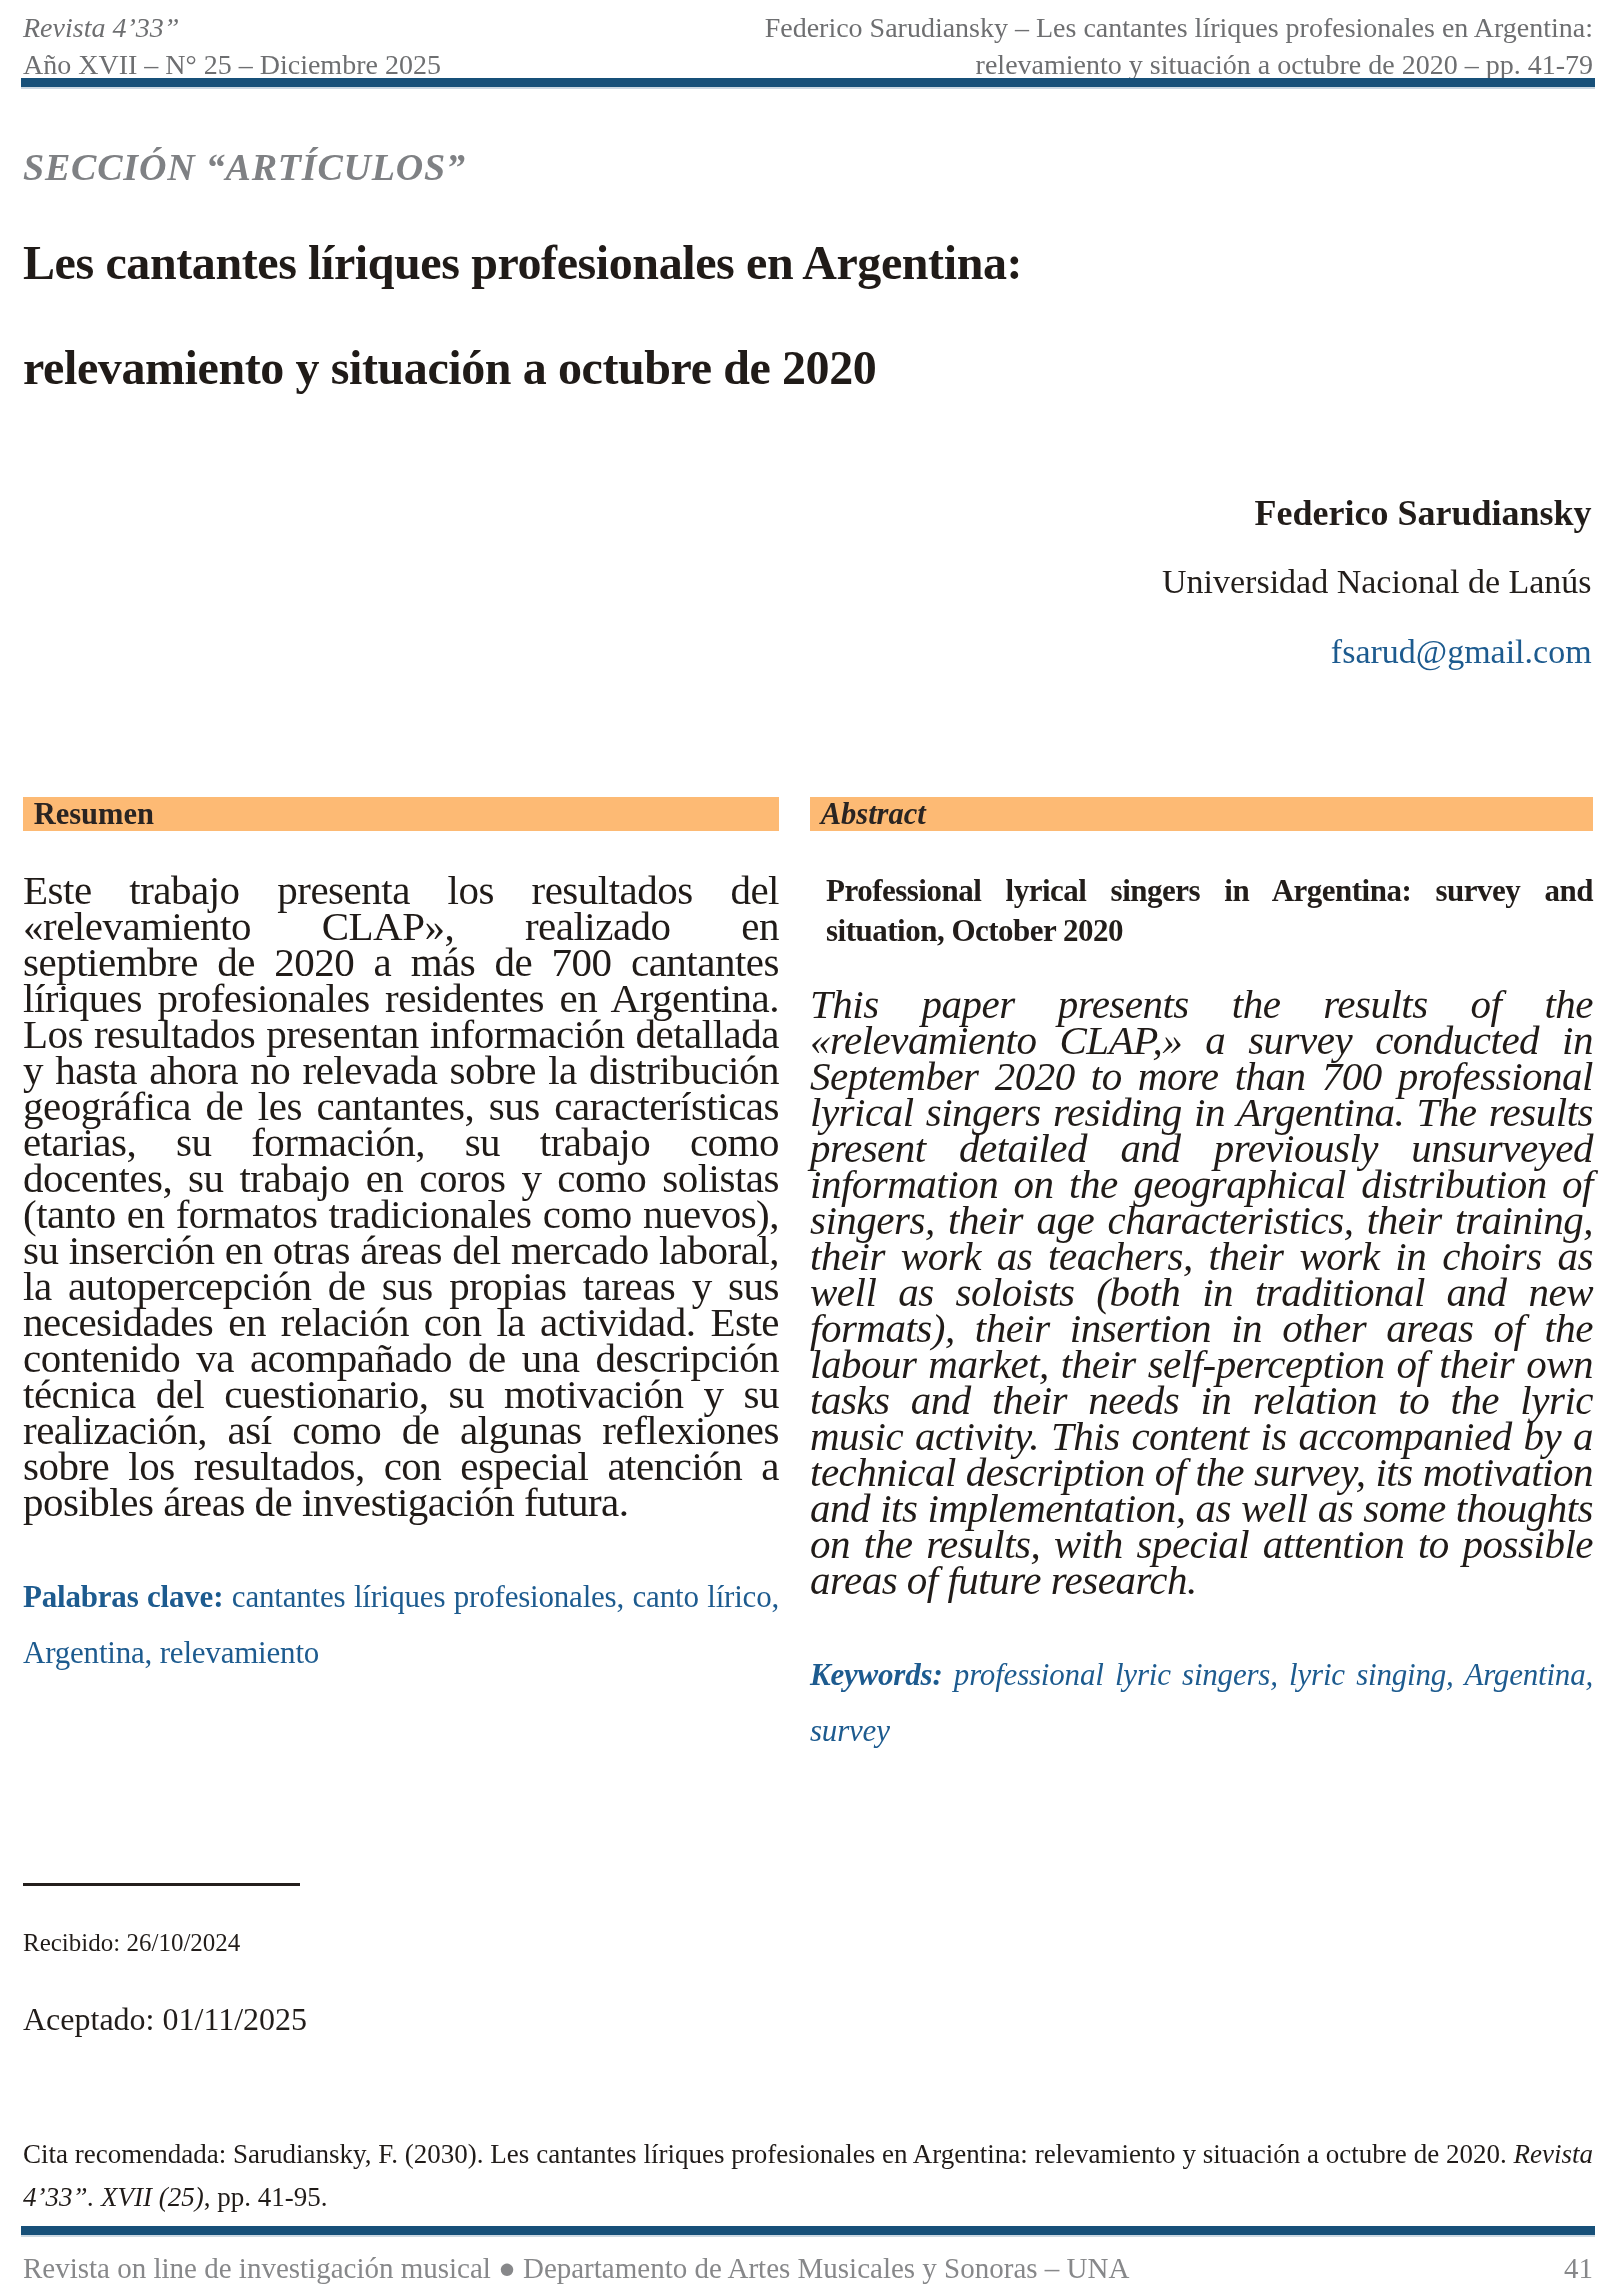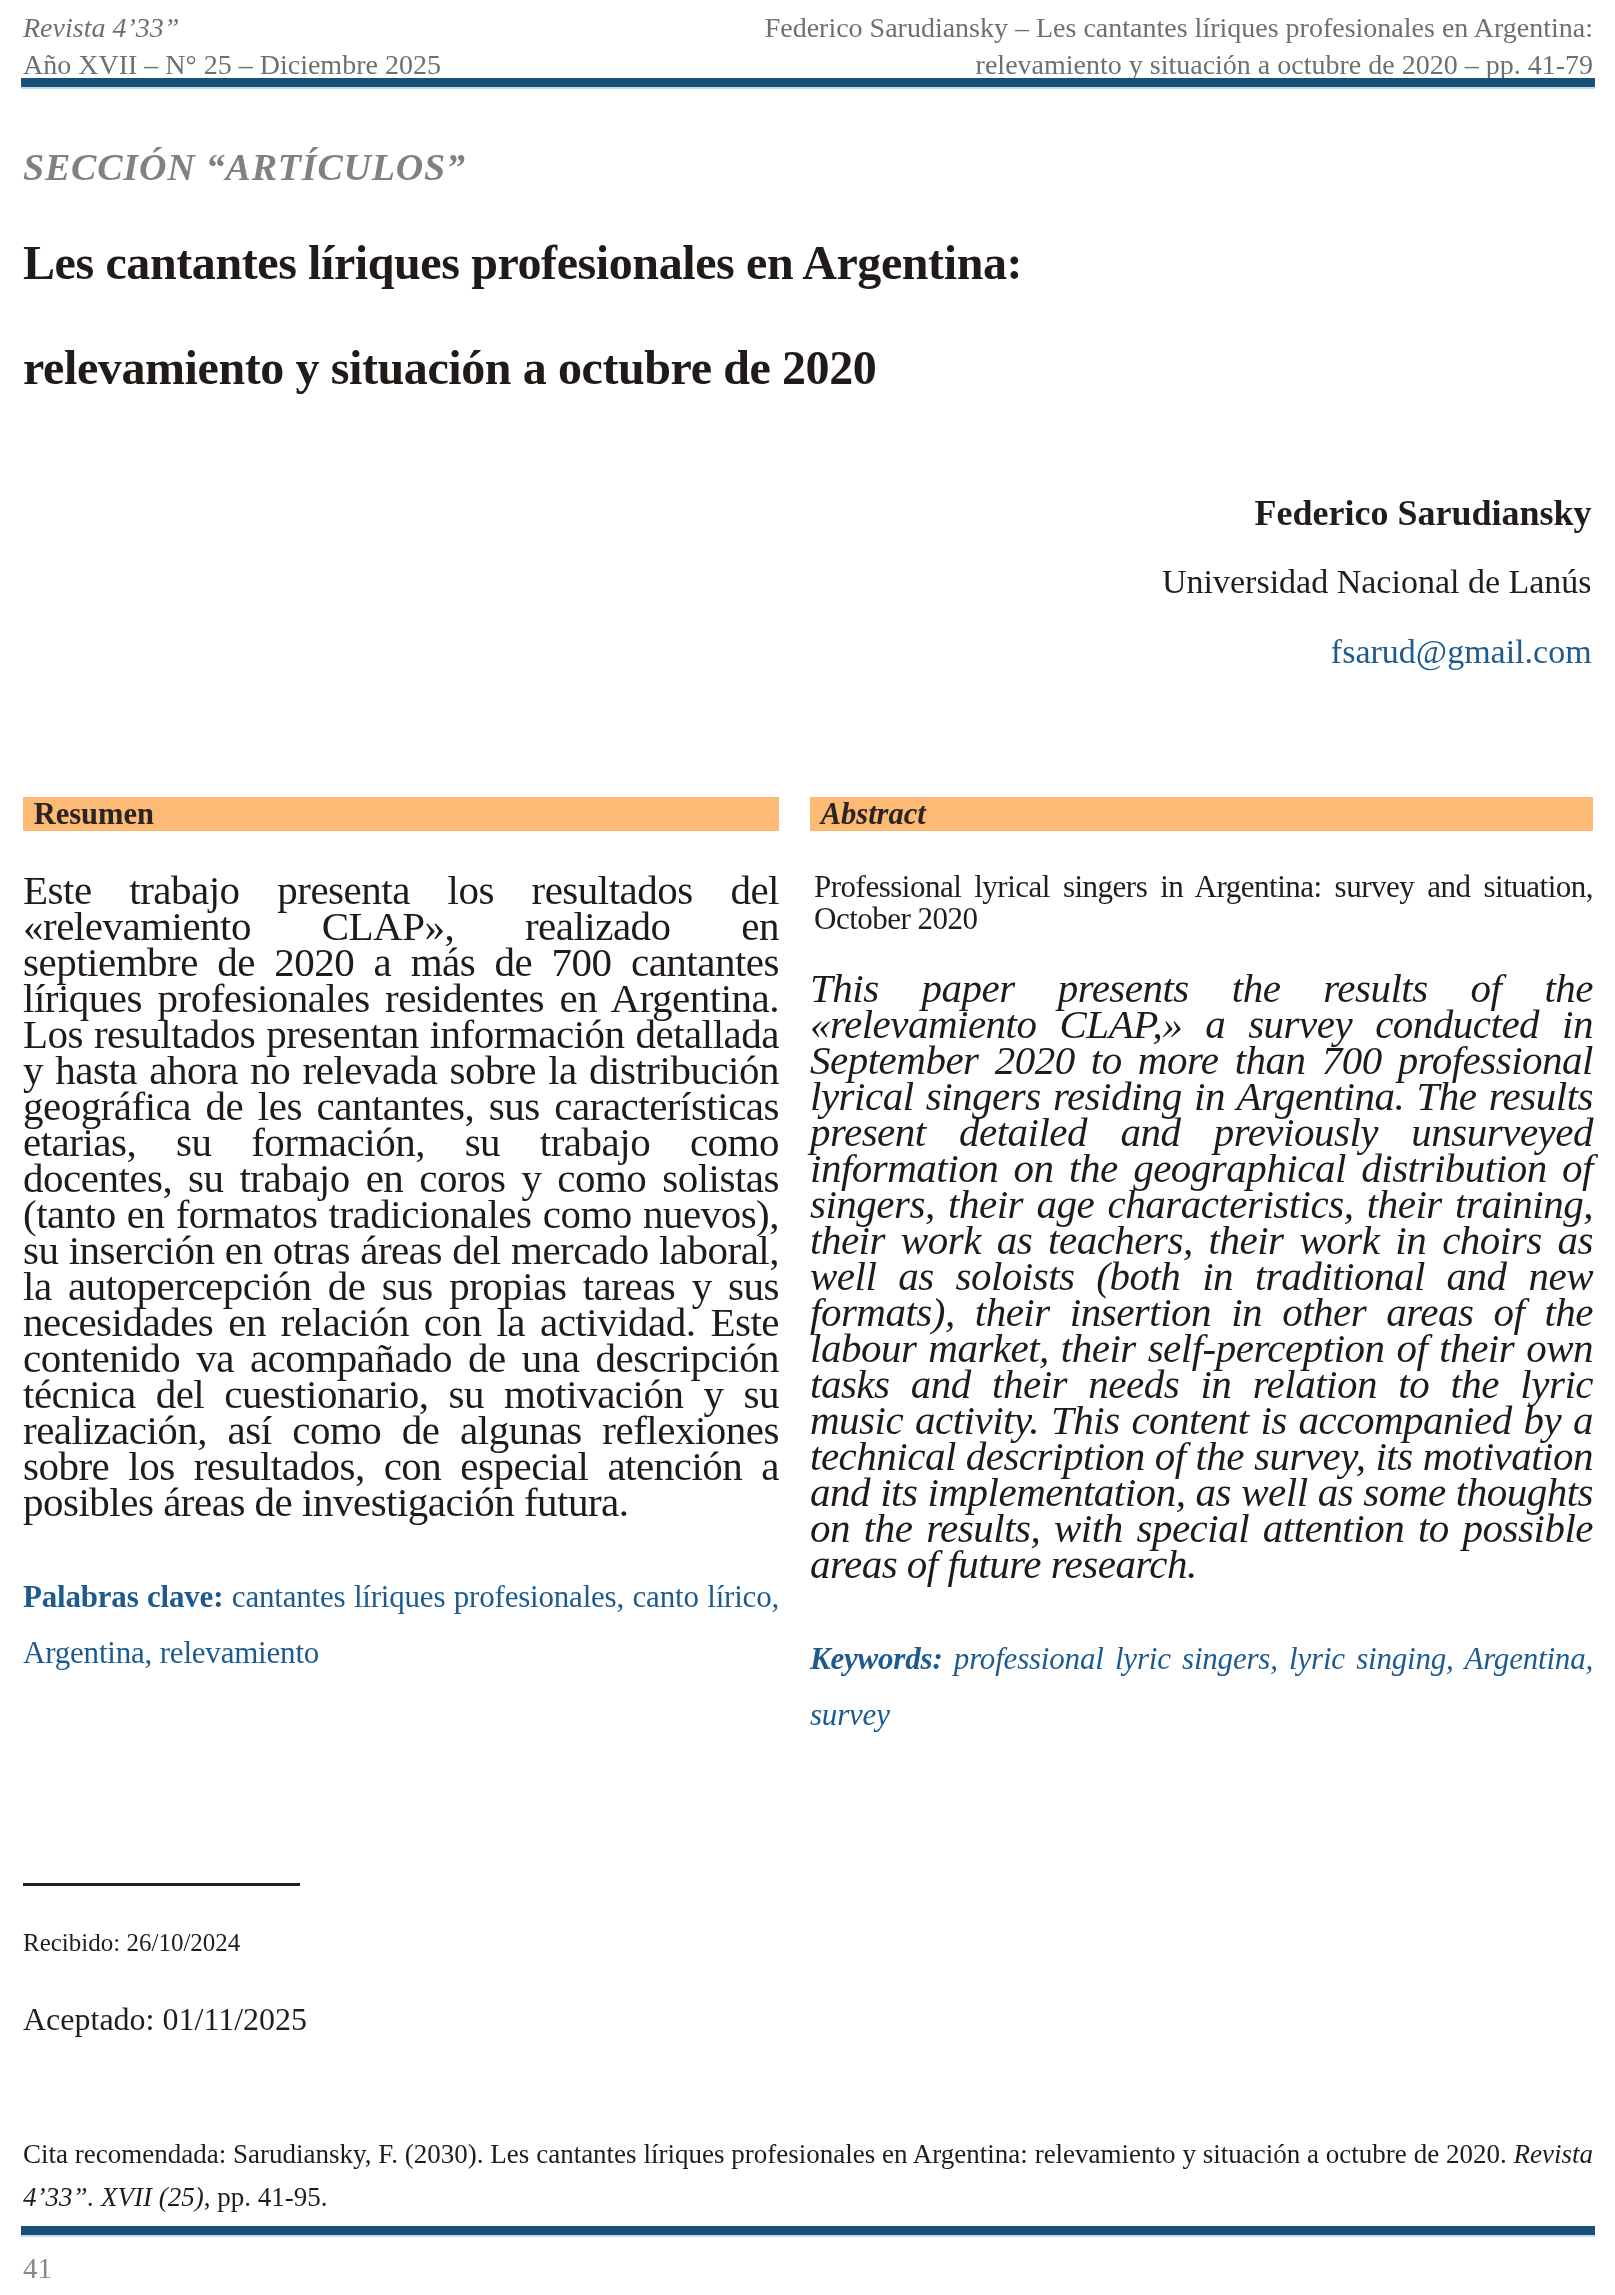--- a/index.html
+++ b/index.html
@@ -53,22 +53,22 @@
     padding-left:10.7px;font-size:30.5px;font-weight:bold;color:#2a2422;
   }
   .colbar.italic{font-style:italic;}
   .colbody{
     margin:41px 0 0 0;
     font-size:41px;line-height:36px;text-align:justify;
     letter-spacing:-0.5px;color:#201b18;
   }
   .colbody.em{font-style:italic;}
   .abs-subtitle{
-    margin:40px 0 0 4px;
-    font-size:31px;line-height:32px;font-weight:normal;text-align:justify;
+    margin:40px 0 0 16px;
+    font-size:31px;line-height:40px;font-weight:bold;text-align:justify;
     letter-spacing:-0.5px;
   }
   .abs-body{margin-top:35px;}
   .kw{
     margin-top:49px;font-size:31px;line-height:56px;
     color:#1d5b8f;text-align:justify;letter-spacing:-0.2px;
   }
   .kw .kw-label{font-weight:bold;}
   .kw.em{font-style:italic;}
   
@@ -137,17 +137,18 @@
   </div>
 
   <div class="footnote-rule"></div>
   <div class="received">Recibido: 26/10/2024</div>
   <div class="accepted">Aceptado: 01/11/2025</div>
 
   <p class="citation"><span>Cita recomendada: Sarudiansky, F. (2030). Les cantantes líriques profesionales en Argentina: relevamiento y situación a octubre de 2020. </span><span class="it">Revista 4’33”. XVII (25)</span><span>, pp. 41-95.</span></p>
 
   <div class="rule-blue rule-bottom"></div>
   <div class="pagefoot">
+    <div>Revista on line de investigación musical ● Departamento de Artes Musicales y Sonoras – UNA</div>
     <div>41</div>
   </div>
 
 </div>
 
 
 </body></html>

